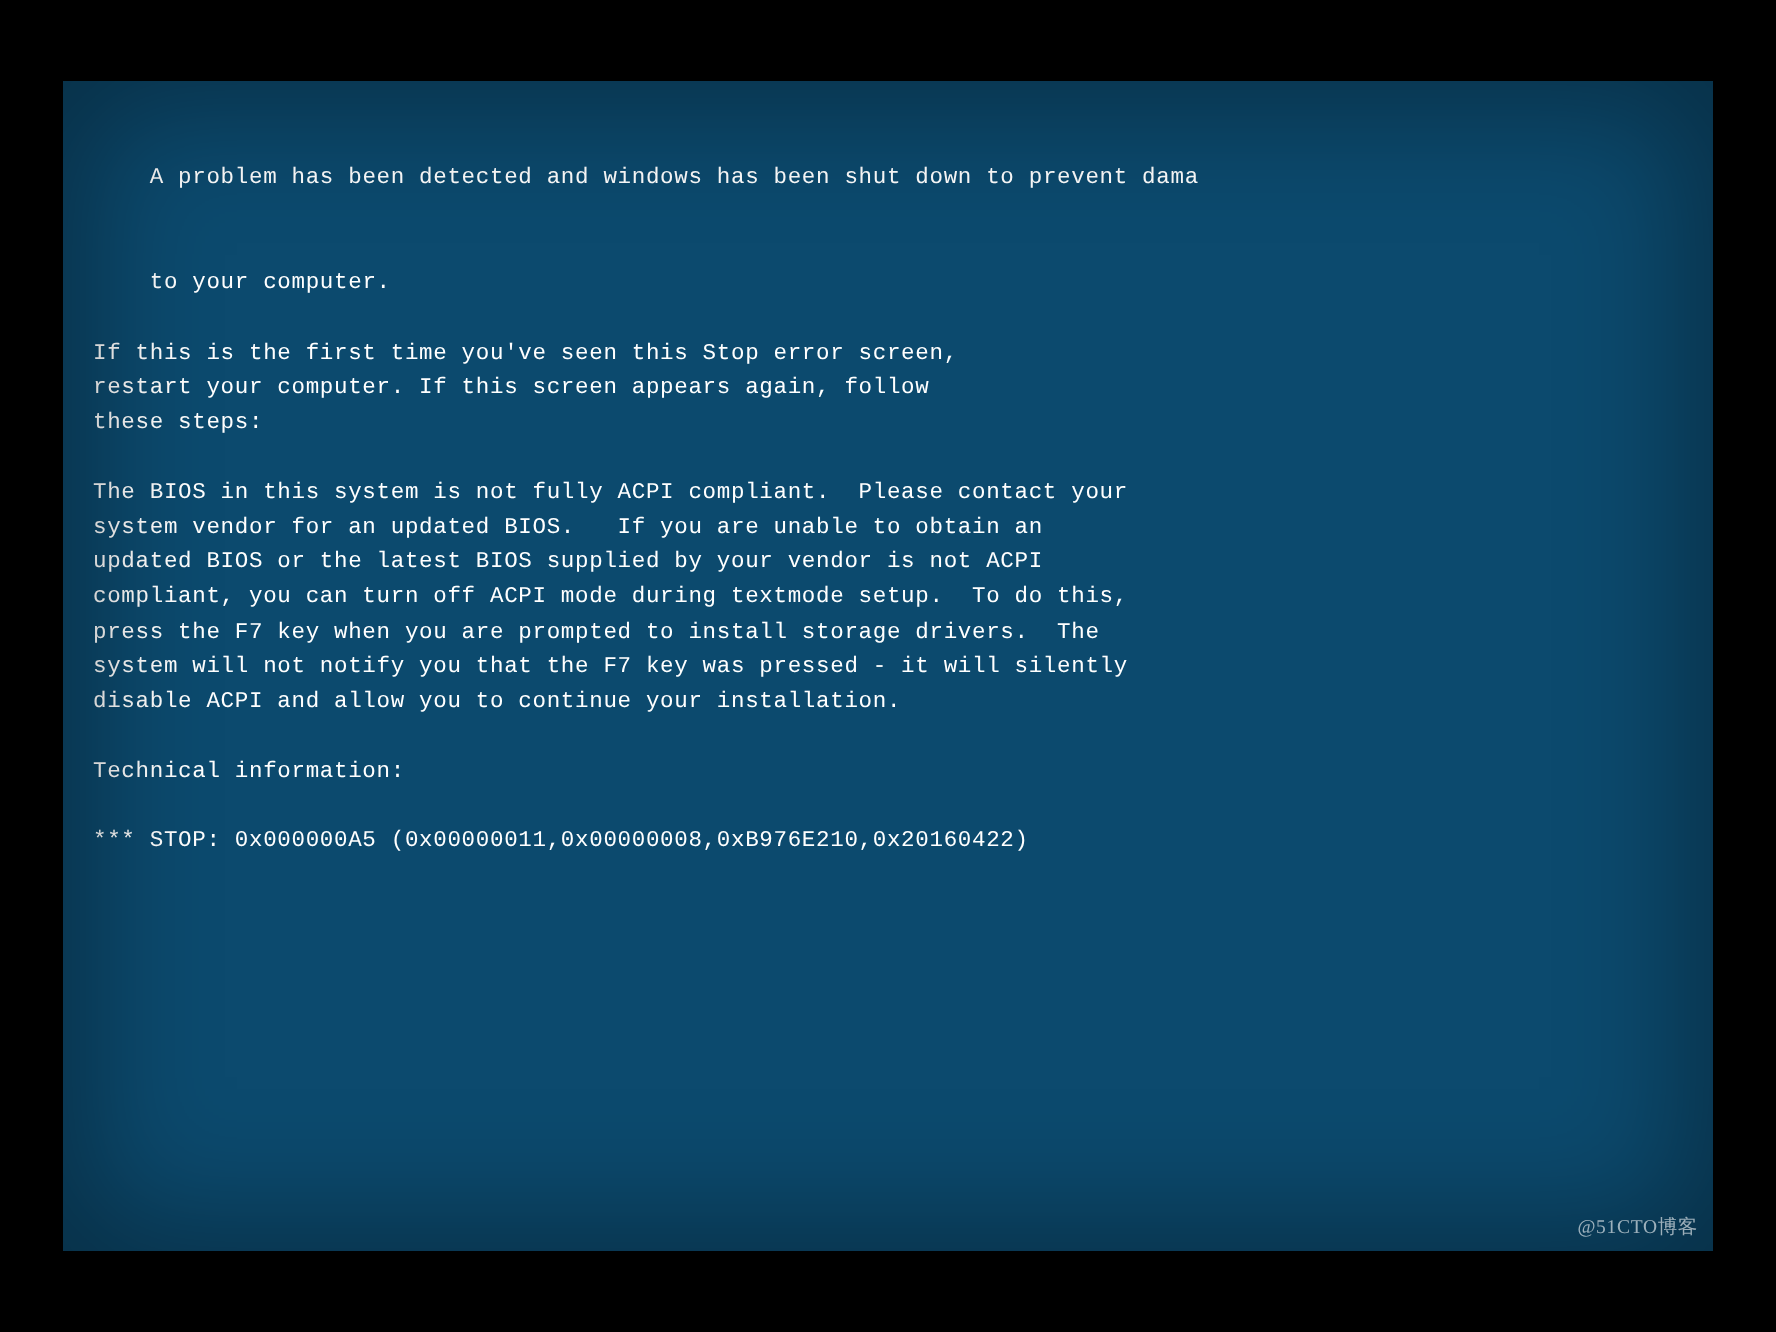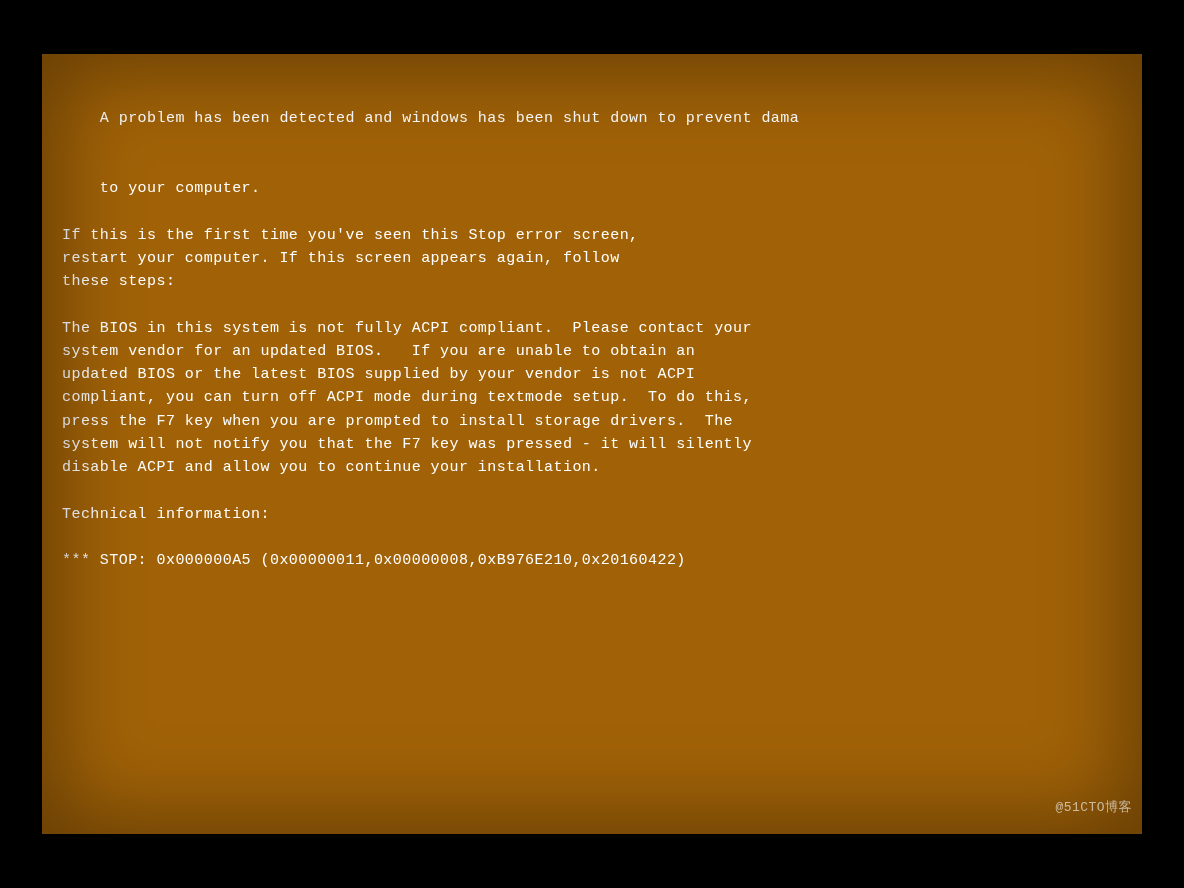--- a/index.html
+++ b/index.html
@@ -14,43 +14,43 @@
       background: #000;
       display: flex;
       align-items: center;
       justify-content: center;
       overflow: hidden;
     }
 
     .screen-container {
       width: 1100px;
       height: 780px;
-      background: #a16207;
+      background: #0c4a6e;
       position: relative;
       padding: 30px 30px 20px 20px;
       font-family: 'Courier New', Courier, monospace;
       color: #ffffff;
       font-size: 15px;
       line-height: 1.55;
       letter-spacing: 0.03em;
       overflow: hidden;
     }
 
     .bsod-text {
       white-space: pre-wrap;
       word-break: break-word;
     }
 
     .watermark {
       position: absolute;
-      bottom: 16px;
+      bottom: 6px;
       right: 10px;
       color: rgba(255,255,255,0.6);
       font-size: 13px;
-      font-family: Liberation Mono, monospace;
+      font-family: Liberation Serif, serif;
     }
 
     
     .screen-container::before {
       content: '';
       position: absolute;
       inset: 0;
       box-shadow: inset 0 0 80px 20px rgba(0,0,0,0.35);
       pointer-events: none;
     }

